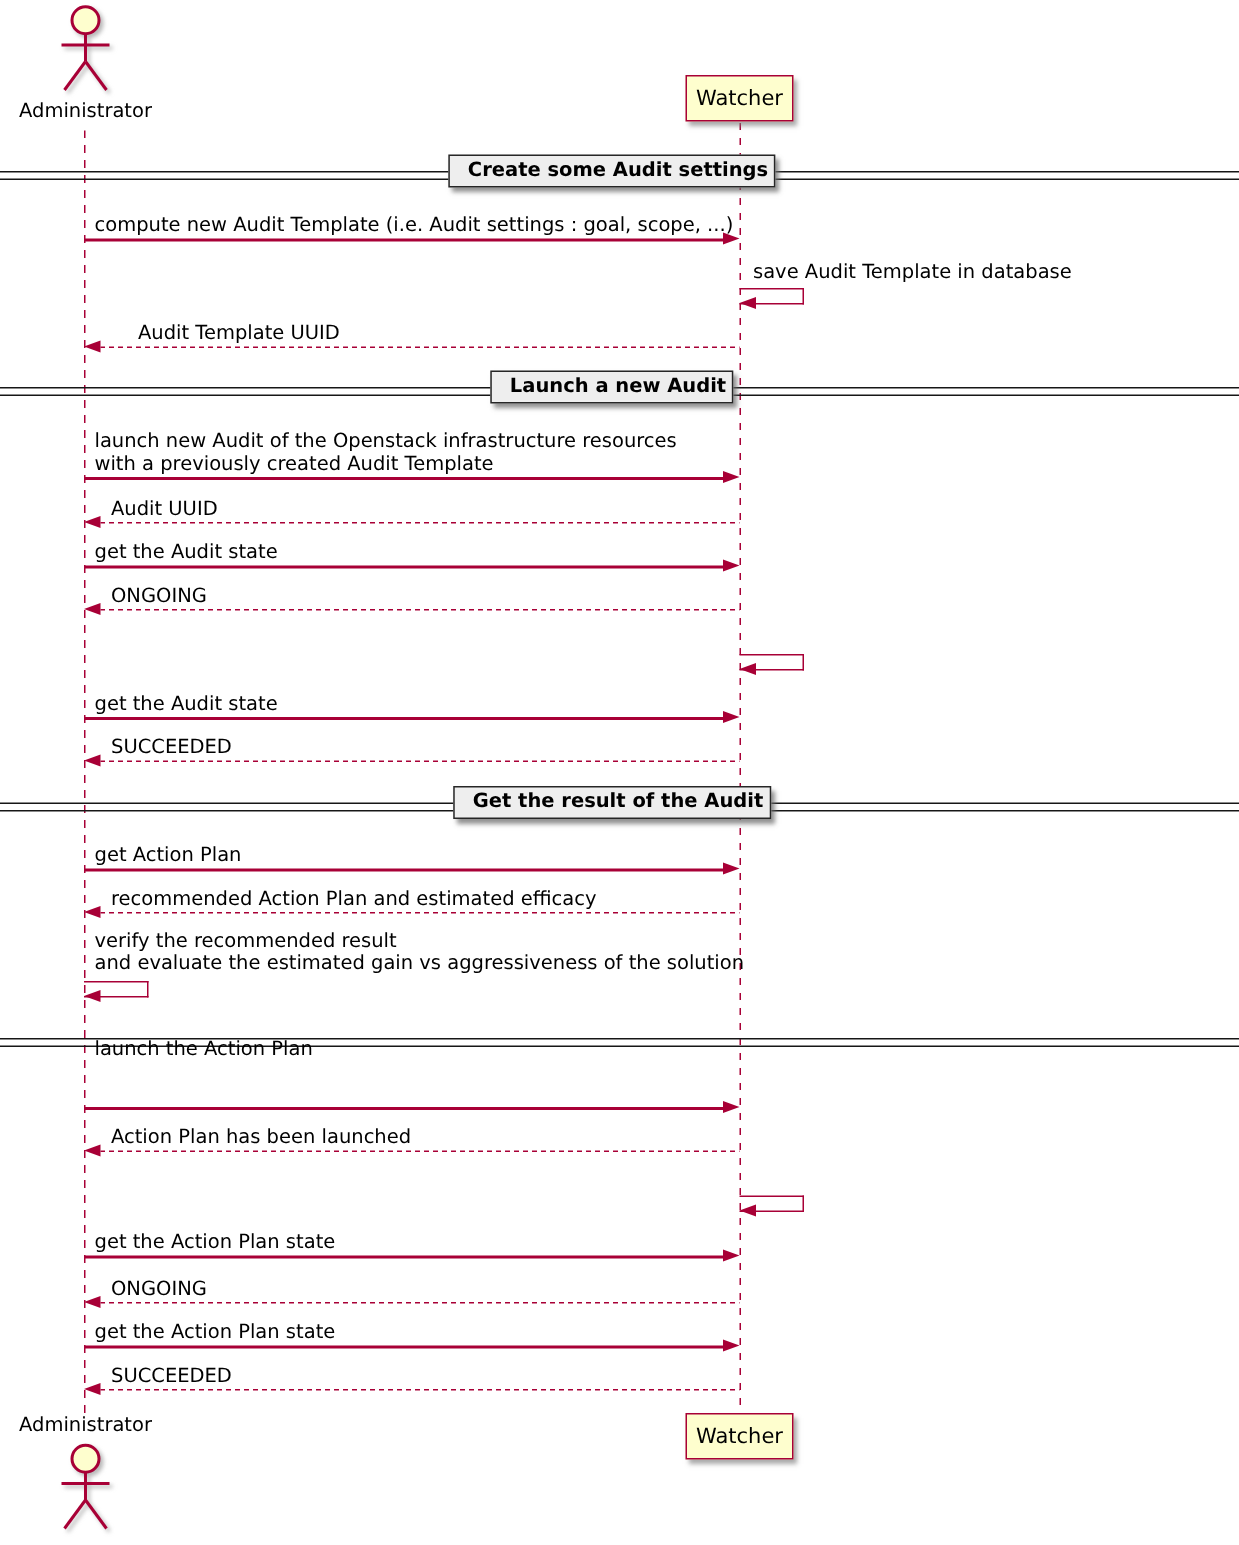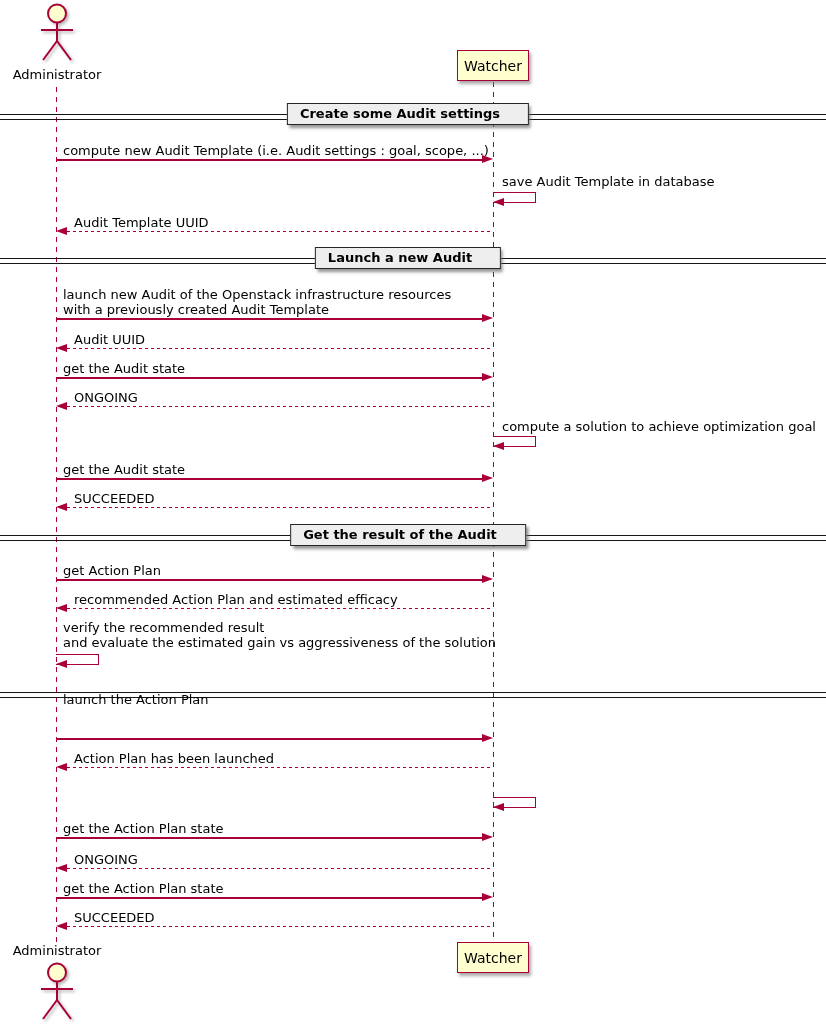--- a/index.html
+++ b/index.html
@@ -19,21 +19,21 @@
     font-size:14px; box-shadow:2px 3px 3px rgba(125,125,125,.65);
   }
   .actor-figure { position:absolute; filter:drop-shadow(2.5px 2.5px 1.5px rgba(125,125,125,.55)); }
   .actor-label { position:absolute; transform:translateX(-50%); white-space:nowrap; }
   .divider-line {
     position:absolute; left:0; width:826px; height:4px; box-sizing:content-box;
     border-top:1.5px solid #161616; border-bottom:1.5px solid #161616;
   }
   .divider-box {
     position:absolute; left:408px; transform:translateX(-50%);
-    background:#EEEEEE; border:1.8px solid #262626; padding:2px 28px 3px 12px;
+    background:#EEEEEE; border:1.8px solid #262626; padding:2px 4px 3px 12px;
     font-weight:bold; white-space:nowrap; box-shadow:2.5px 3px 3px rgba(110,110,110,.75);
   }
   .msg-line-solid { position:absolute; height:1.5px; background:#A80036; }
   .msg-line-dashed {
     position:absolute; height:1px;
     background:repeating-linear-gradient(90deg,#A80036 0 3px,transparent 3px 6px);
   }
   .arrow-r {
     position:absolute; width:0; height:0;
     border-left:11px solid #A80036; border-top:4.5px solid transparent; border-bottom:4.5px solid transparent;
@@ -73,21 +73,21 @@
   <div class="divider-box" style="top:103px">Create some Audit settings</div>
 
   <div class="msg-text" style="left:63px; top:143px">compute new Audit Template (i.e. Audit settings : goal, scope, ...)</div>
   <div class="msg-line-solid" style="left:56px; top:159px; width:427px"></div>
   <div class="arrow-r" style="left:482px; top:155px"></div>
 
   <div class="msg-text" style="left:502px; top:174px">save Audit Template in database</div>
   <div class="self-loop" style="left:493px; top:192px"></div>
   <div class="arrow-l" style="left:493px; top:198px"></div>
 
-  <div class="msg-text" style="left:74px; top:215px">Audit Template UUID</div>
+  <div class="msg-text" style="left:92px; top:215px">Audit Template UUID</div>
   <div class="msg-line-dashed" style="left:67px; top:231px; width:426px"></div>
   <div class="arrow-l" style="left:56px; top:227px"></div>
 
   <div class="divider-line" style="top:258px"></div>
   <div class="divider-box" style="top:247px">Launch a new Audit</div>
 
   <div class="msg-text" style="left:63px; top:287px">launch new Audit of the Openstack infrastructure resources</div>
   <div class="msg-text" style="left:63px; top:302px">with a previously created Audit Template</div>
   <div class="msg-line-solid" style="left:56px; top:318px; width:427px"></div>
   <div class="arrow-r" style="left:482px; top:314px"></div>
@@ -97,21 +97,20 @@
   <div class="arrow-l" style="left:56px; top:344px"></div>
 
   <div class="msg-text" style="left:63px; top:361px">get the Audit state</div>
   <div class="msg-line-solid" style="left:56px; top:377px; width:427px"></div>
   <div class="arrow-r" style="left:482px; top:373px"></div>
 
   <div class="msg-text" style="left:74px; top:390px">ONGOING</div>
   <div class="msg-line-dashed" style="left:67px; top:406px; width:426px"></div>
   <div class="arrow-l" style="left:56px; top:402px"></div>
 
-  <div class="msg-text" style="left:502px; top:419px">compute a solution to achieve optimization goal</div>
   <div class="self-loop" style="left:493px; top:436px"></div>
   <div class="arrow-l" style="left:493px; top:442px"></div>
 
   <div class="msg-text" style="left:63px; top:462px">get the Audit state</div>
   <div class="msg-line-solid" style="left:56px; top:478px; width:427px"></div>
   <div class="arrow-r" style="left:482px; top:474px"></div>
 
   <div class="msg-text" style="left:74px; top:491px">SUCCEEDED</div>
   <div class="msg-line-dashed" style="left:67px; top:507px; width:426px"></div>
   <div class="arrow-l" style="left:56px; top:503px"></div>

